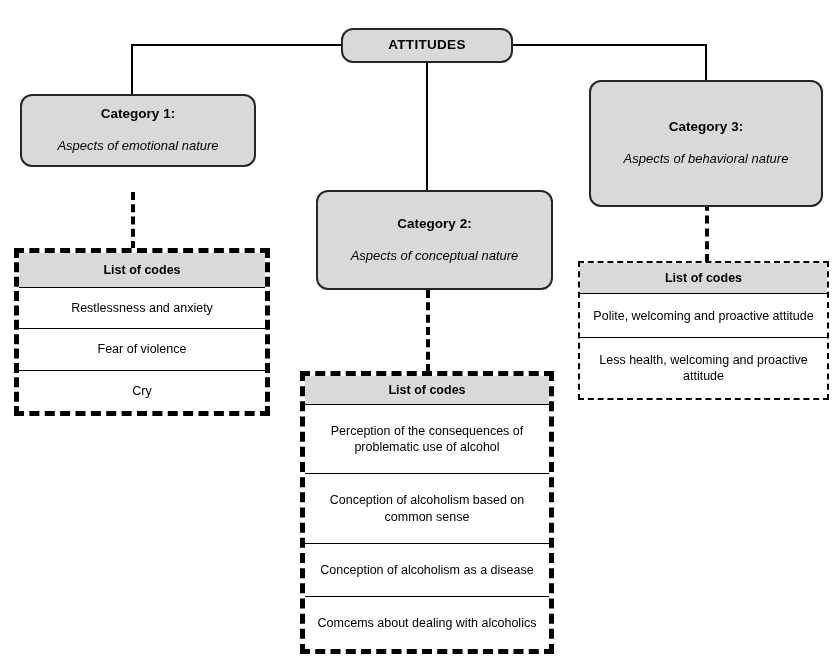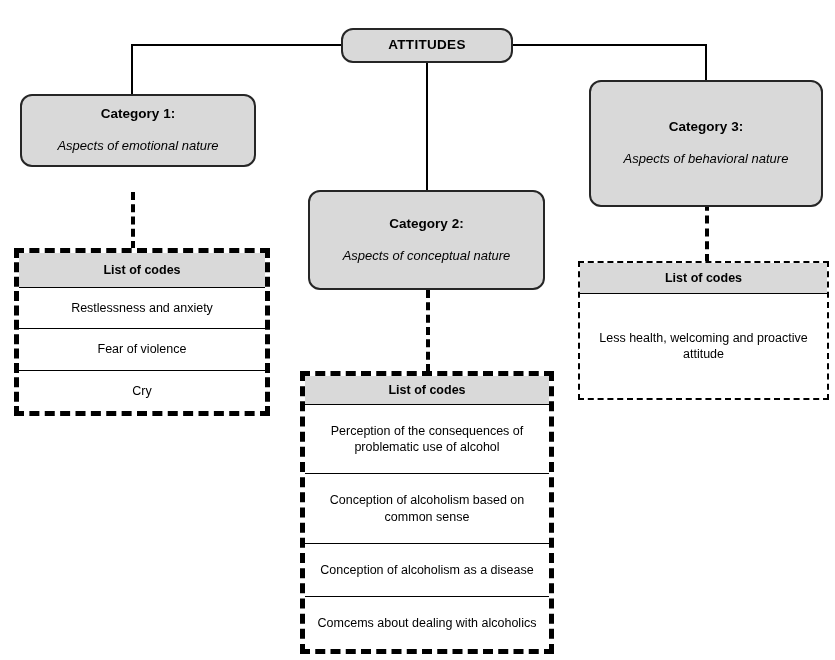--- a/index.html
+++ b/index.html
@@ -130,36 +130,37 @@
     <div class="subtitle" style="width:180px;font-style:italic;">Aspects of emotional nature</div>
   </div>
 
   <div class="codelist" style="left:14px; top:248px; width:256px; height:168px;">
     <div class="lc-header" style="height:34px;">List of codes</div>
     <div class="lc-row">Restlessness and anxiety</div>
     <div class="lc-row">Fear of violence</div>
     <div class="lc-row">Cry</div>
   </div>
 
-  <div class="node" style="left:308px; top:190px; width:237px; height:100px;">
+  <div class="node" style="left:316px; top:190px; width:237px; height:100px;">
     <div class="title">Category 2:</div>
     <div class="subtitle" style="width:190px;">Aspects of conceptual nature</div>
   </div>
 
   <div class="codelist" style="left:300px; top:371px; width:254px; height:283px;">
     <div class="lc-header" style="height:28px;">List of codes</div>
     <div class="lc-row">Perception of the consequences of problematic use of alcohol</div>
     <div class="lc-row">Conception of alcoholism based on common sense</div>
     <div class="lc-row">Conception of alcoholism as a disease</div>
     <div class="lc-row">Comcems about dealing with alcoholics</div>
   </div>
 
   <div class="node" style="left:589px; top:80px; width:234px; height:127px;">
     <div class="title">Category 3:</div>
     <div class="subtitle" style="width:180px;">Aspects of behavioral nature</div>
   </div>
 
   <div class="codelist thin" style="left:578px; top:261px; width:251px; height:139px;">
     <div class="lc-header" style="height:30px;">List of codes</div>
+    <div class="lc-row">Polite, welcoming and proactive attitude</div>
     <div class="lc-row">Less health, welcoming and proactive attitude</div>
   </div>
 
 </div>
 
 </body></html>

